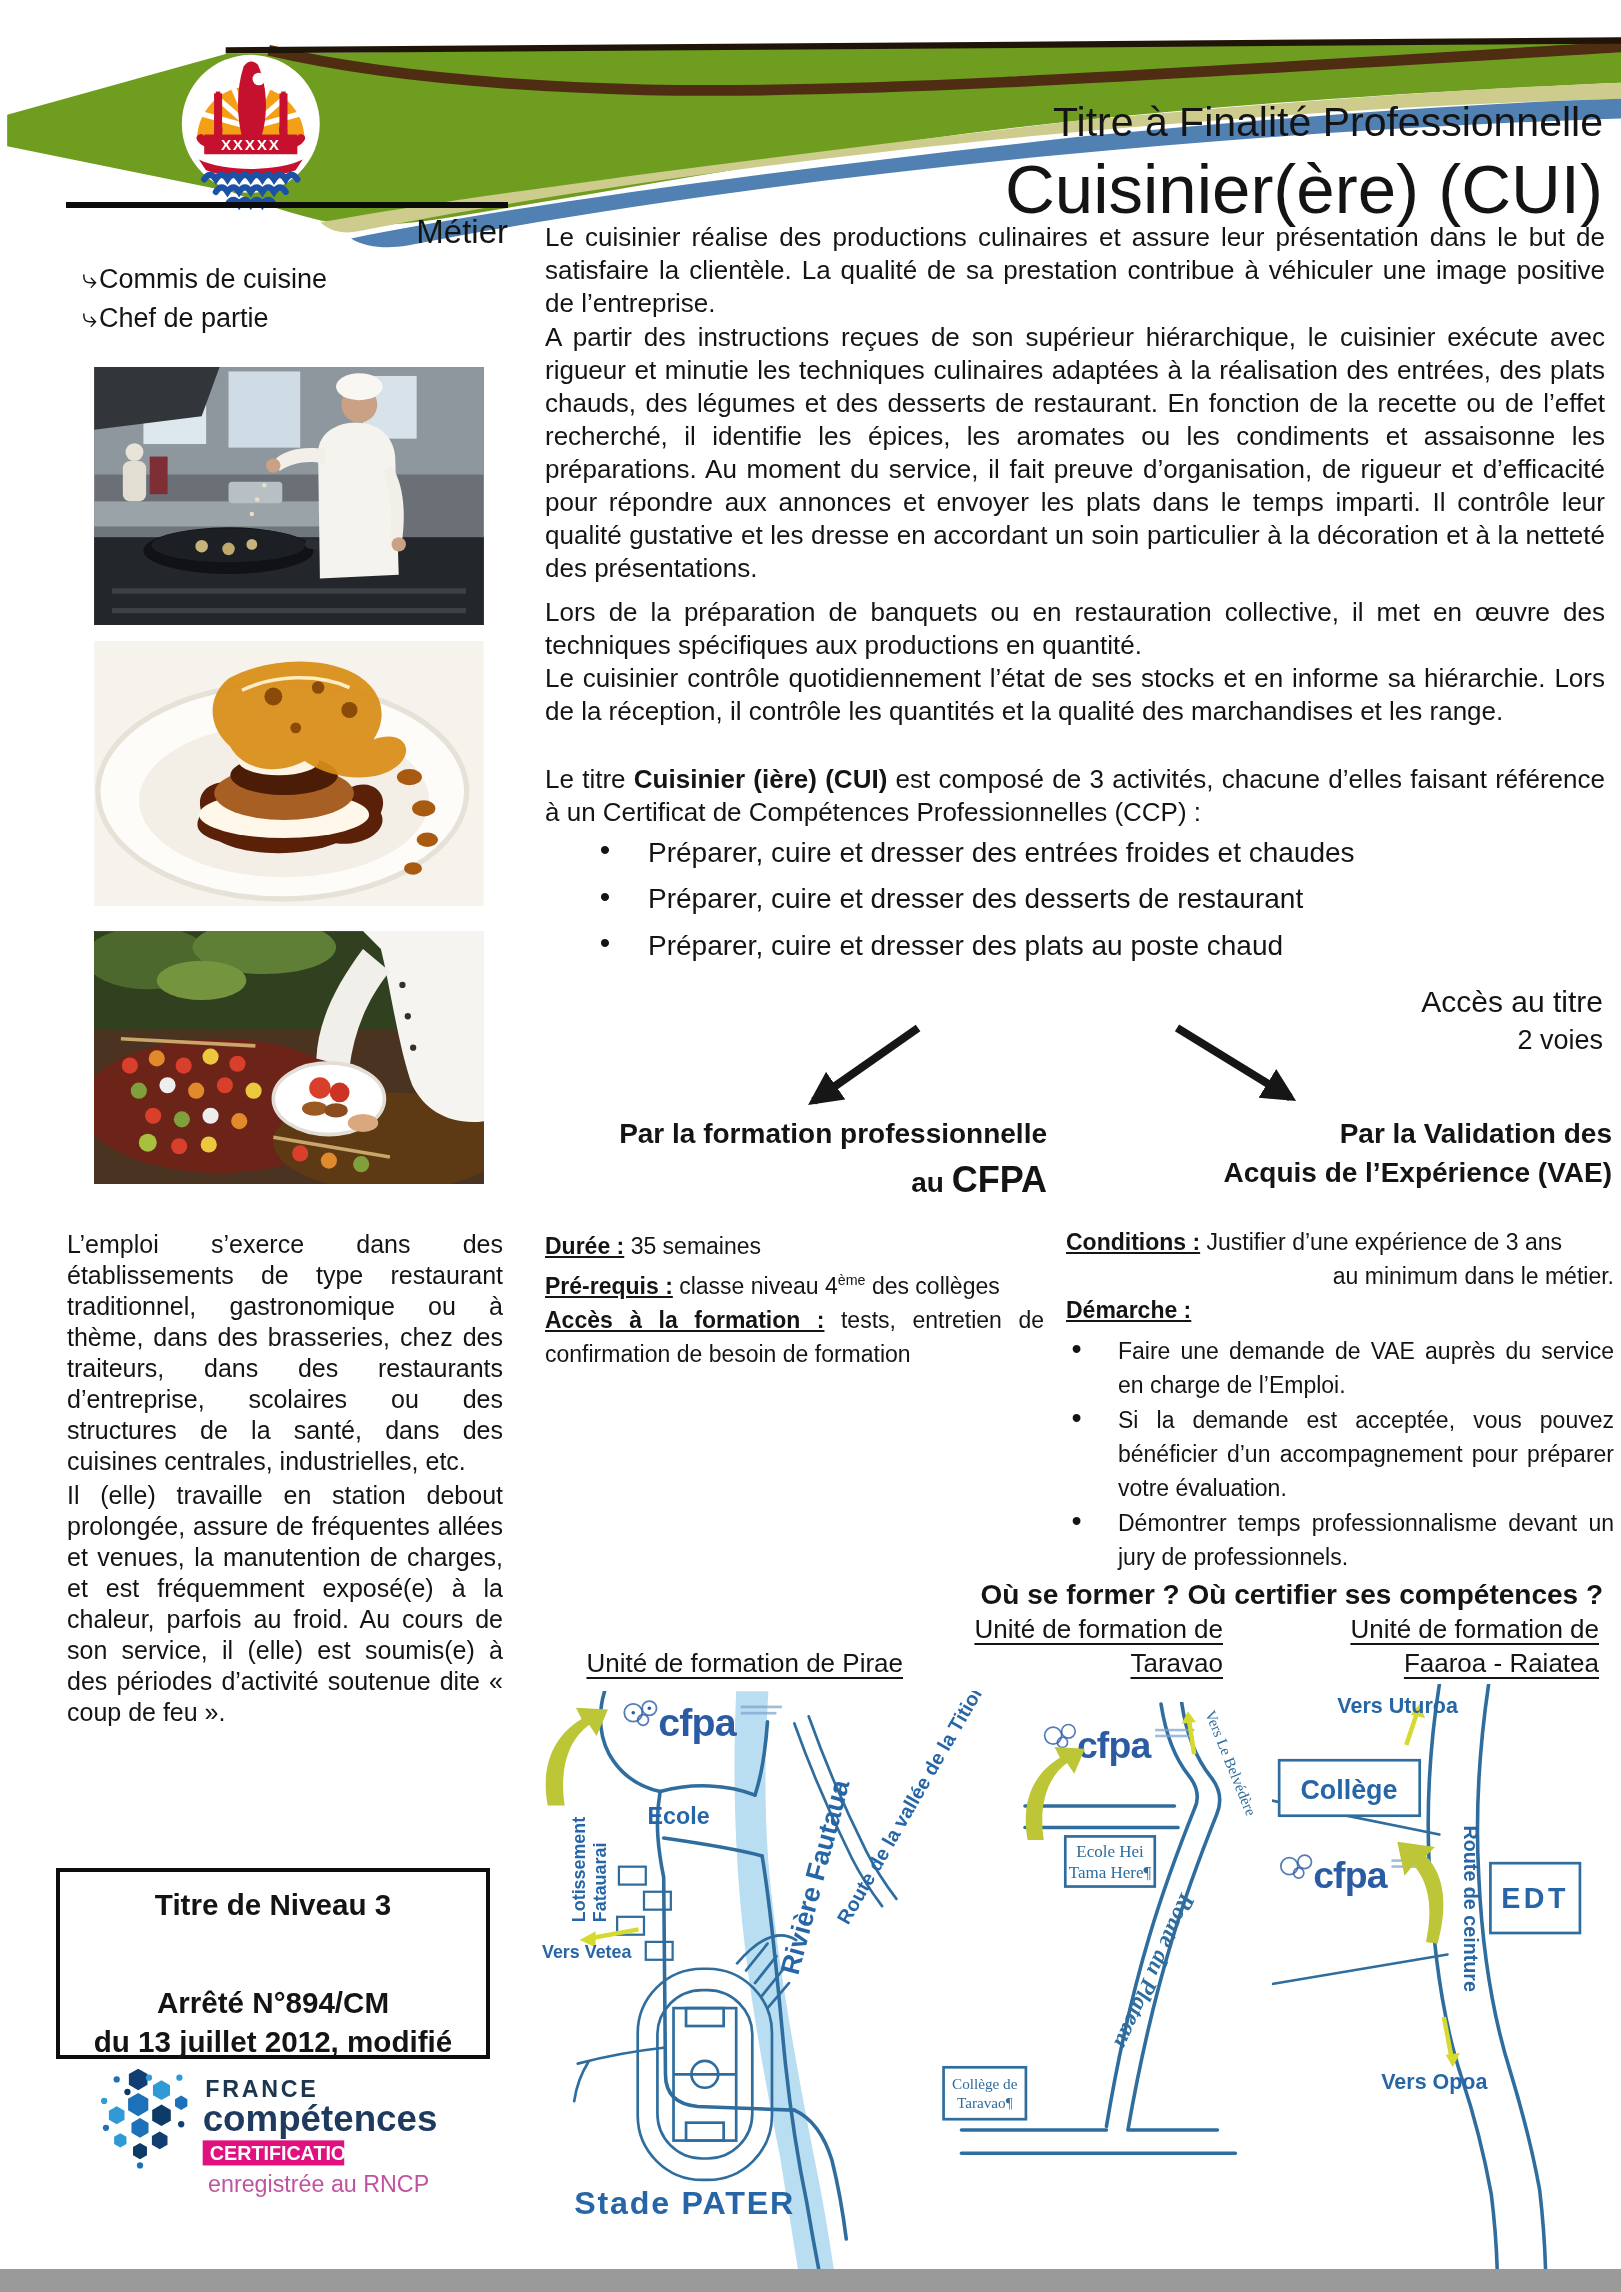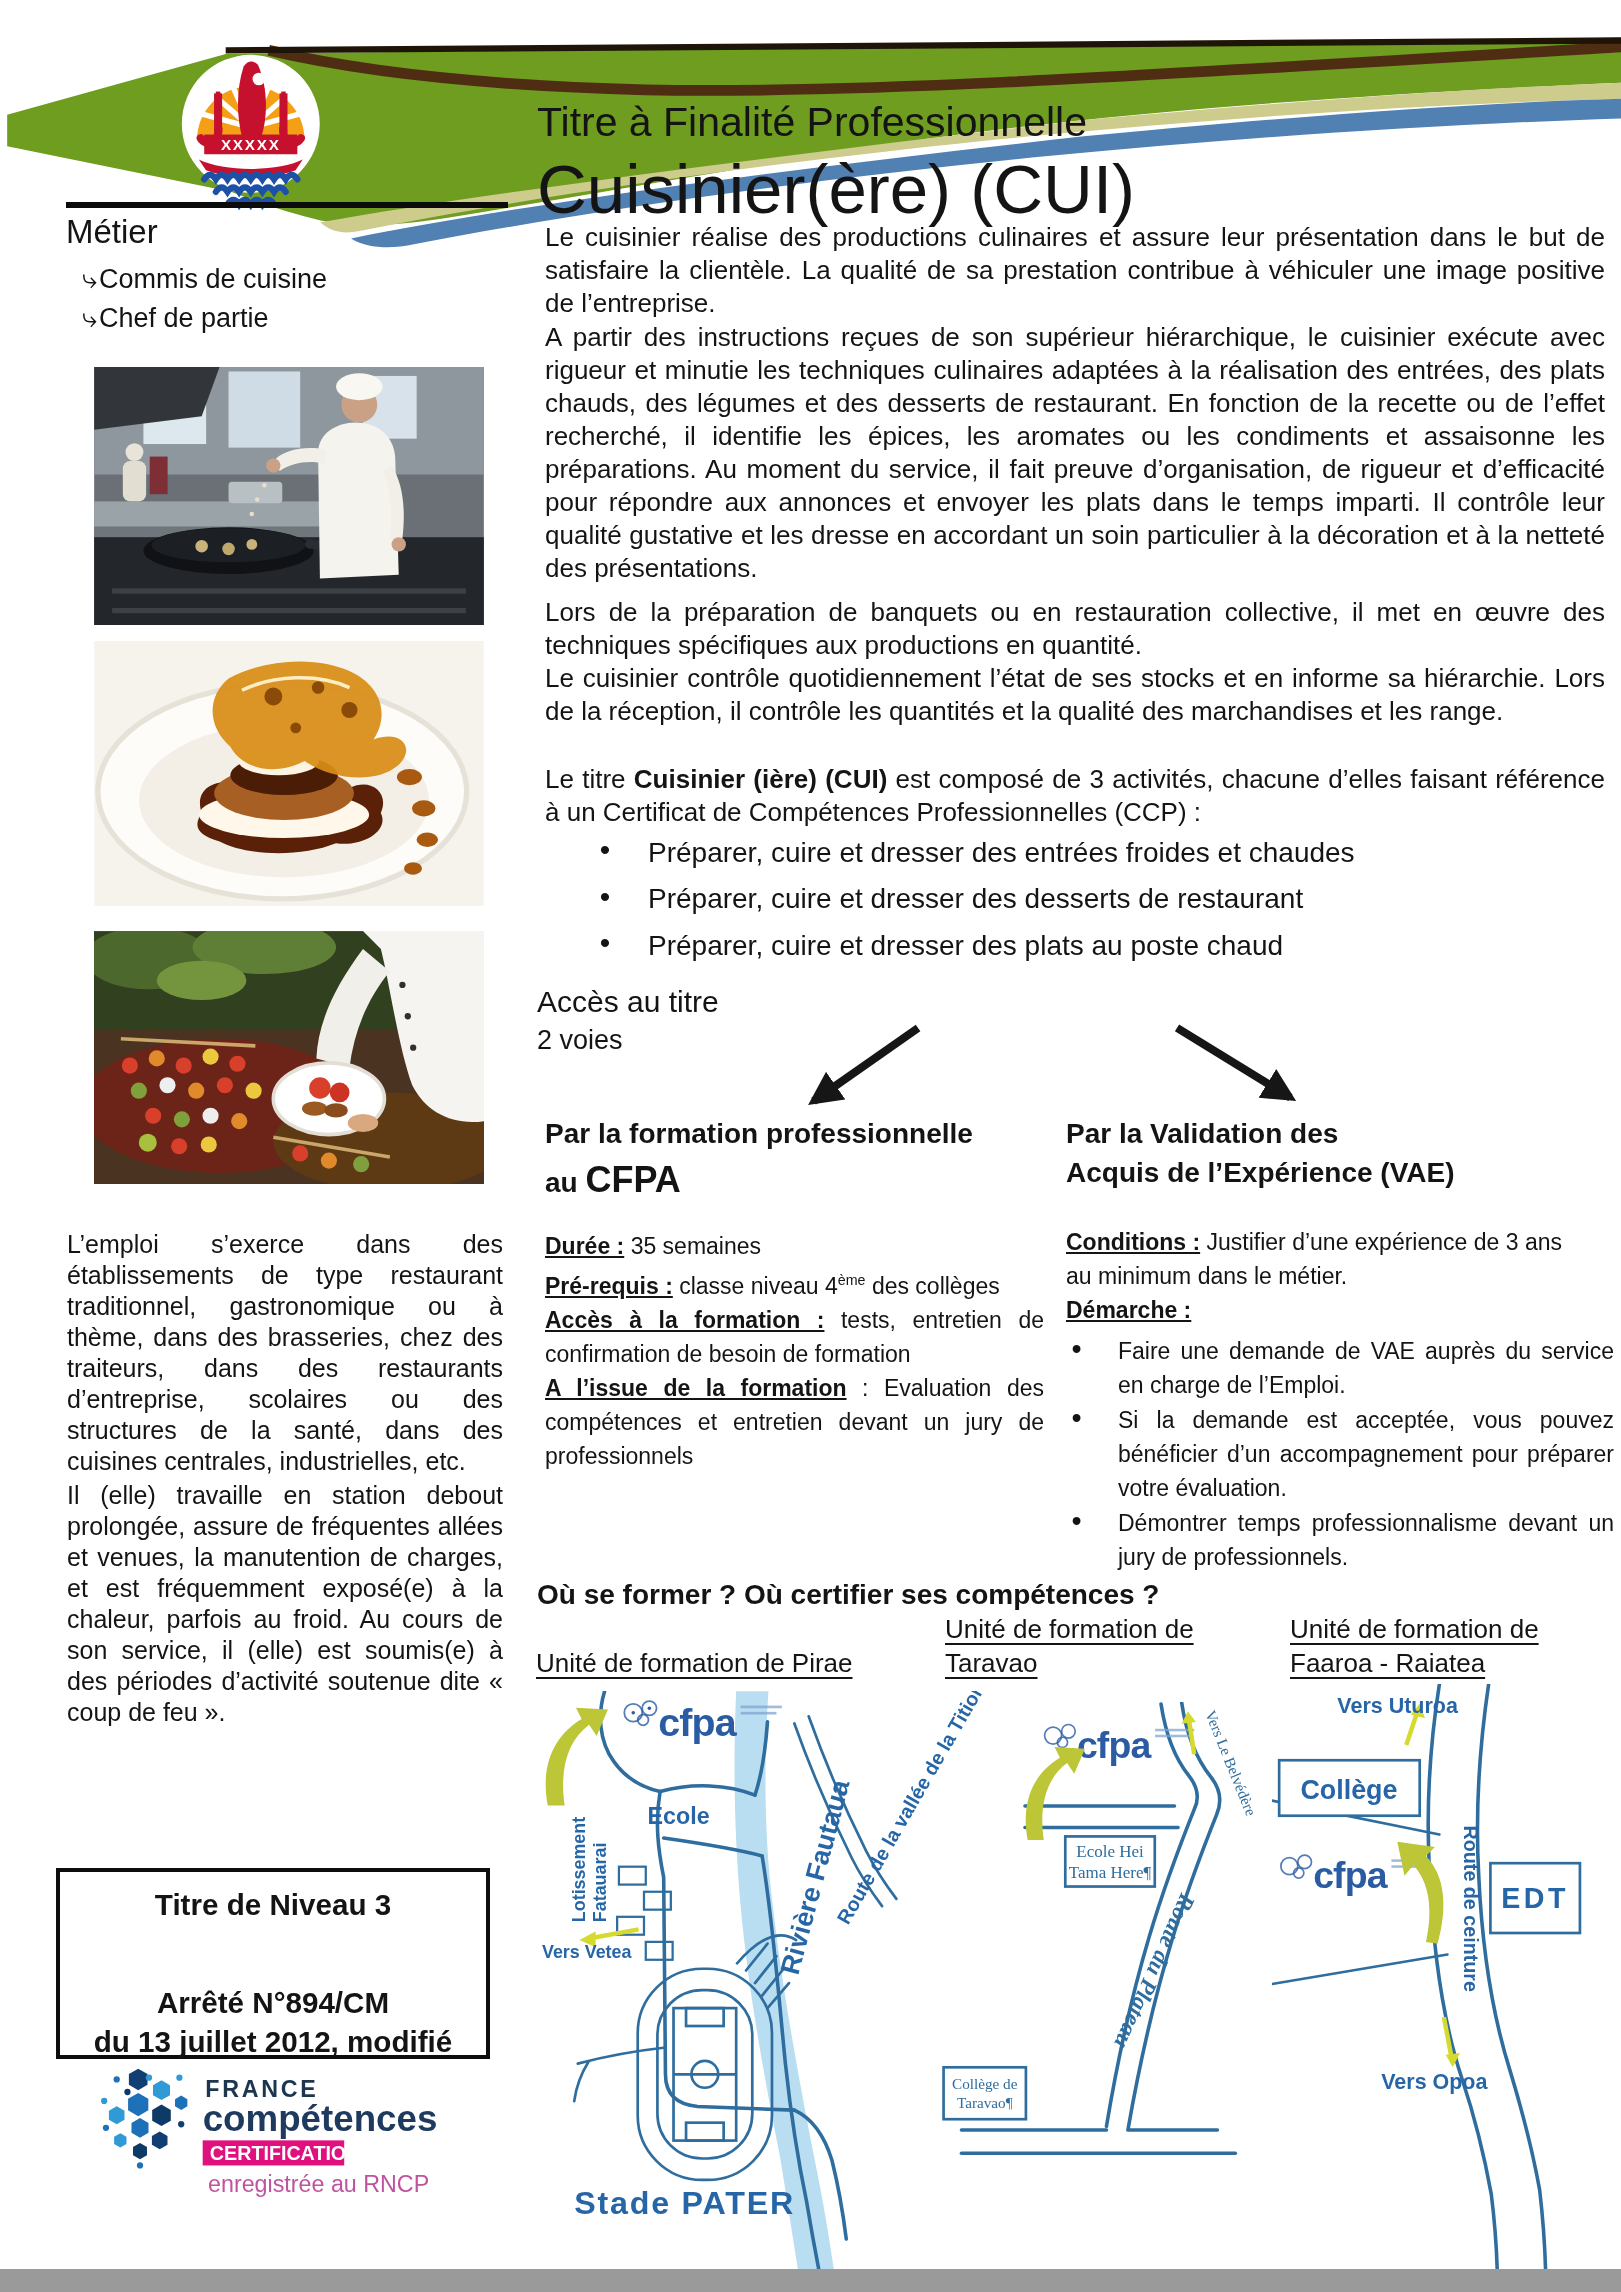--- a/index.html
+++ b/index.html
@@ -1,19 +1,19 @@
 <!DOCTYPE html>
 <html style="font-size:14.3px"><head>
 <meta charset="utf-8">
 <style>
   html,body{margin:0;padding:0;background:#9a9a9a;}
   .page{position:relative;width:1622px;height:2269px;background:#ffffff;overflow:hidden;
         font-family:"Liberation Sans",sans-serif;color:#141414;}
   .abs{position:absolute;}
-  .center{text-align:left;}
+  .center{text-align:right;}
   .just{text-align:justify;}
   .u{text-decoration:underline;}
   .b{font-weight:bold;margin-top:28px;}
   p{margin:0;}
   sup{font-size:62%;}
   
   .metier-rule{left:66px;top:202px;width:442px;height:6.3px;background:#0b0b0b;}
   .metier-h{left:66px;top:213px;width:442px;font-size:33px;}
   .metier-list{left:82px;top:260px;width:430px;font-size:27px;line-height:39px;}
   .metier-item{display:block;}
@@ -286,21 +286,20 @@
   <div class="abs path-h center" style="left:545px;top:1159px;width:502px">
     <span>au </span><span class="cfpa-big">CFPA</span>
   </div>
   <div class="abs path-h center" style="left:1066px;top:1118px;width:546px">Par la Validation des</div>
   <div class="abs path-h center" style="left:1066px;top:1157px;width:546px">Acquis de l’Expérience (VAE)</div>
 
   <div class="abs detail just" style="left:545px;top:1229px;width:499px">
     <p><span class="u b">Durée :</span><span> 35 semaines</span></p>
     <p><span class="u b">Pré-requis :</span><span> classe niveau 4</span><sup>ème</sup><span> des collèges</span></p>
     <p><span class="u b">Accès à la formation :</span><span> tests, entretien de confirmation de besoin de formation</span></p>
-    <p><span class="u b">A l’issue de la formation</span><span> : Evaluation des compétences et entretien devant un jury de professionnels</span></p>
   </div>
 
   <div class="abs detail" style="left:1066px;top:1225px;width:548px">
     <p class="just"><span class="u b">Conditions :</span><span> Justifier d’une expérience de 3 ans</span></p>
     <div class="center">au minimum dans le métier.</div>
     <p><span class="u b">Démarche :</span></p>
     <ul class="pr-steps">
       <li>Faire une demande de VAE auprès du service en charge de l’Emploi.</li>
       <li>Si la demande est acceptée, vous pouvez bénéficier d’un accompagnement pour préparer votre évaluation.</li>
       <li>Démontrer temps professionnalisme devant un jury de professionnels.</li>

